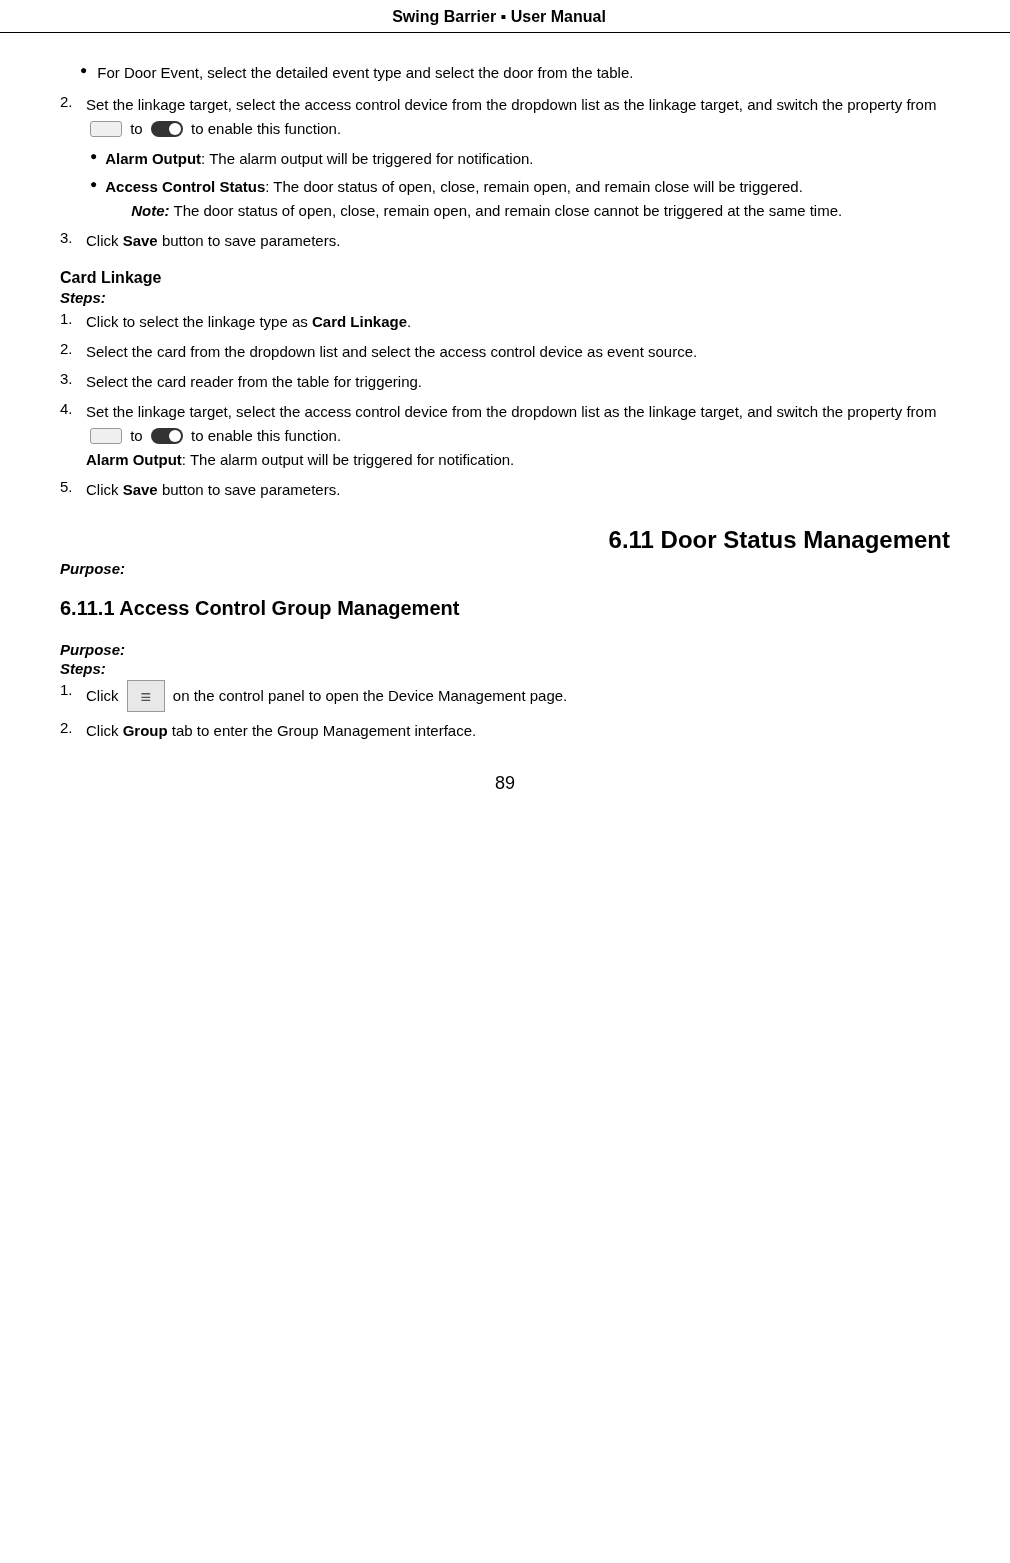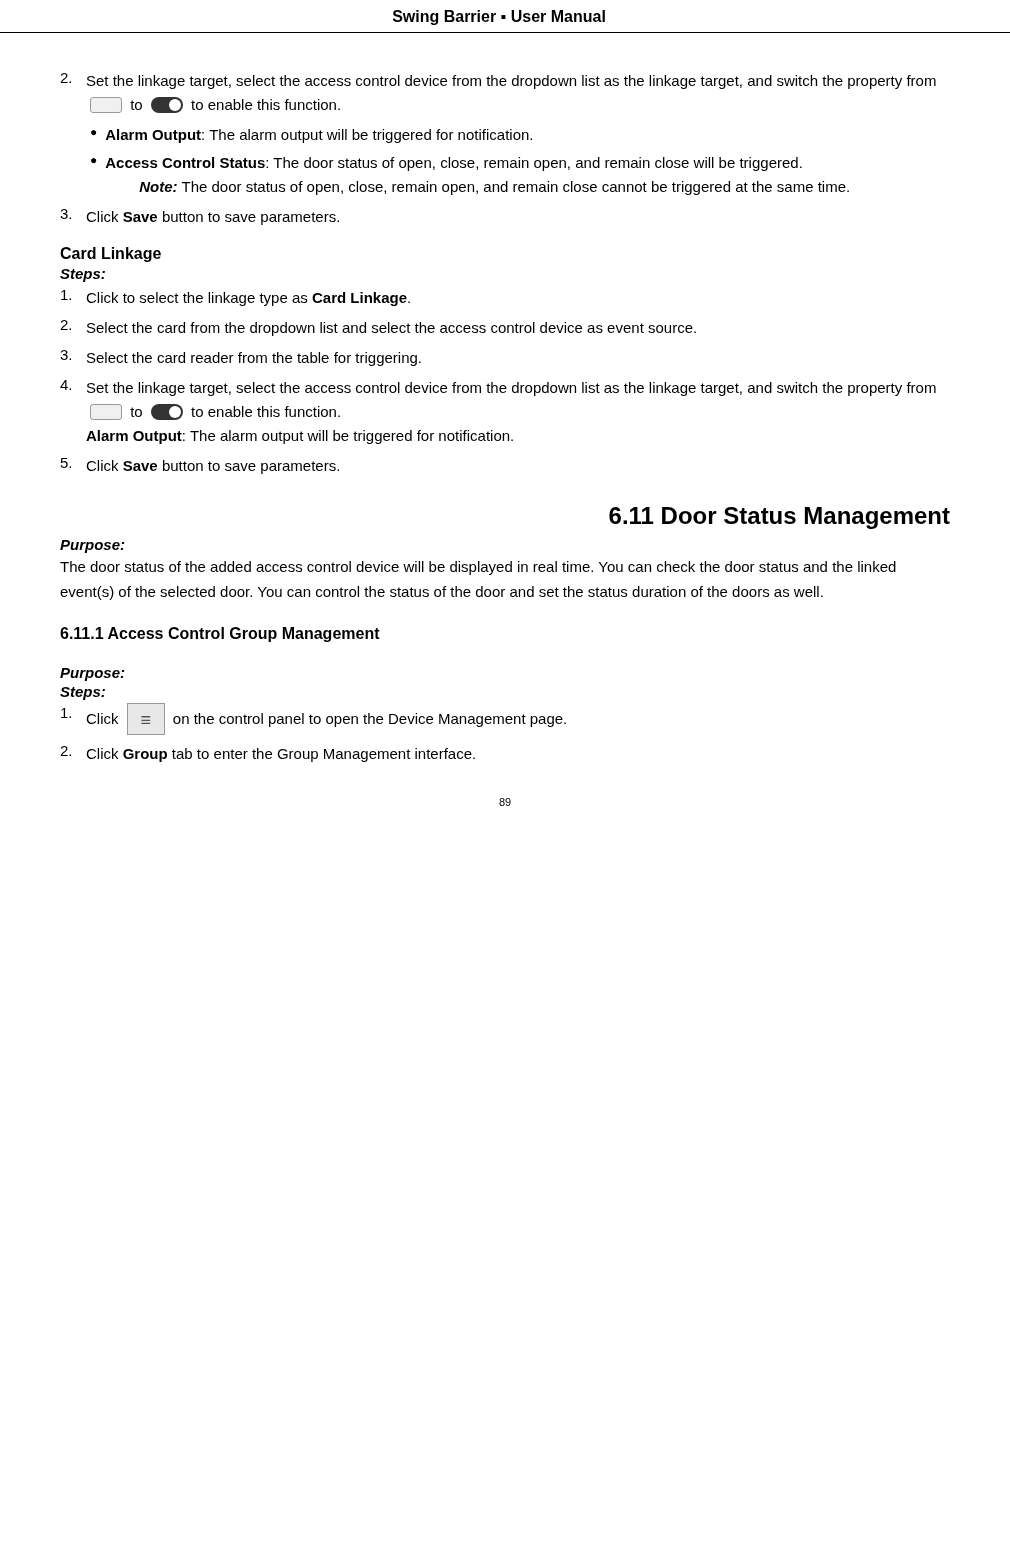--- a/index.html
+++ b/index.html
@@ -116,60 +116,60 @@
     .bold { font-weight: bold; }
 
     .section-h2 {
       font-size: 24px;
       font-weight: bold;
       margin: 24px 0 6px 0;
       text-align: right;
     }
 
     .section-h3 {
-      font-size: 16px;
+      font-size: 20px;
       font-weight: bold;
       margin: 20px 0 4px 0;
     }
 
     .card-linkage-heading {
       font-size: 16px;
       font-weight: bold;
       margin: 16px 0 2px 0;
     }
 
     .purpose-label {
       font-style: italic;
       font-weight: bold;
       margin-bottom: 2px;
       display: block;
     }
 
     .note-text {
-      margin-left: 34px;
+      margin-left: 26px;
       margin-top: 2px;
       font-size: 15px;
     }
 
     .note-label {
       font-weight: bold;
       font-style: italic;
     }
 
     .steps-label {
       font-weight: bold;
       font-style: italic;
       margin-bottom: 4px;
       display: block;
     }
 
     .page-footer {
       text-align: center;
       margin-top: 30px;
-      font-size: 11px;
+      font-size: 18px;
     }
 
     .device-icon {
       display: inline-block;
       width: 38px;
       height: 32px;
       background: #e8e8e8;
       border: 1px solid #999;
       vertical-align: middle;
       margin: 0 4px;
@@ -217,20 +217,23 @@
 <div class="header">
   <span class="header-title">
     <span>Swing Barrier</span><span> ▪ </span><span>User Manual</span>
   </span>
 </div>
 
 <div class="content">
 
   
   <ul class="bullet-list">
+    <li>
+      <span class="li-content">For Door Event, select the detailed event type and select the door from the table.</span>
+    </li>
   </ul>
 
   
   <div style="display:flex; align-items:flex-start; margin-bottom:6px;">
     <span style="margin-right:8px; flex-shrink:0; min-width:18px;">2.</span>
     <span class="li-content">
       <span>Set the linkage target, select the access control device from the dropdown list as the linkage target, and switch the property from</span>
       <span class="toggle-off"></span>
       <span>to</span>
       <span class="toggle-on"></span>
@@ -294,21 +297,20 @@
     <li>
       <span class="li-content">
         Click <span class="bold">Save</span> button to save parameters.
       </span>
     </li>
   </ol>
 
   
   <div class="section-h2">6.11  Door Status Management</div>
   <span class="purpose-label">Purpose:</span>
-  <p class="paragraph">The door status of the added access control device will be displayed in real time. You can check the door status and the linked event(s) of the selected door. You can control the status of the door and set the status duration of the doors as well.</p>
 
   
   <div class="section-h3">6.11.1 Access Control Group Management</div>
 
   <br>
 
   <span class="purpose-label">Purpose:</span>
   <span class="steps-label">Steps:</span>
 
   

